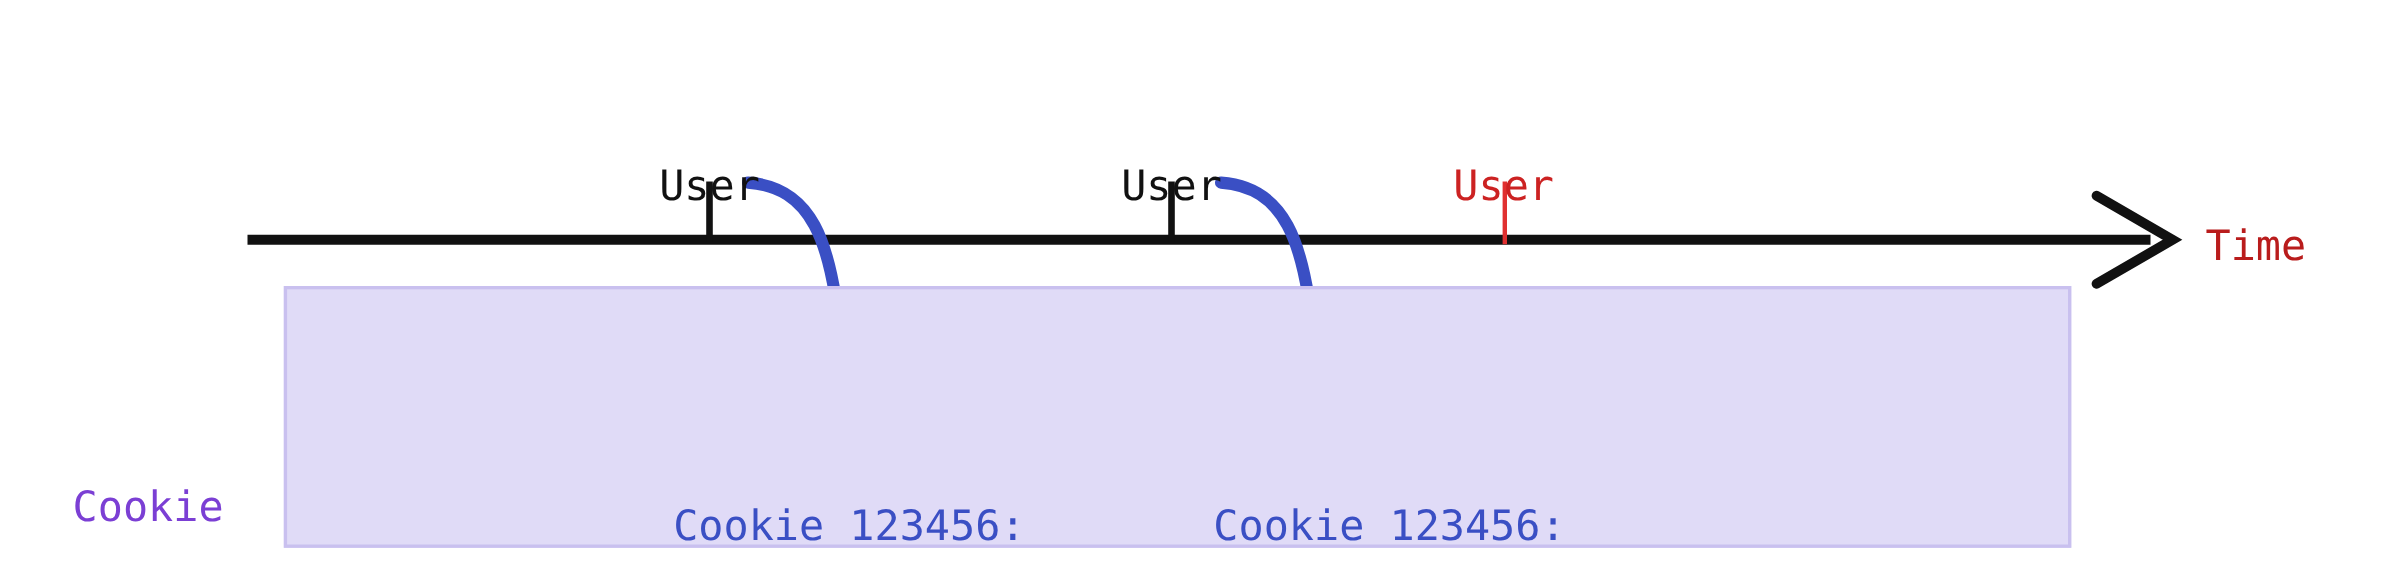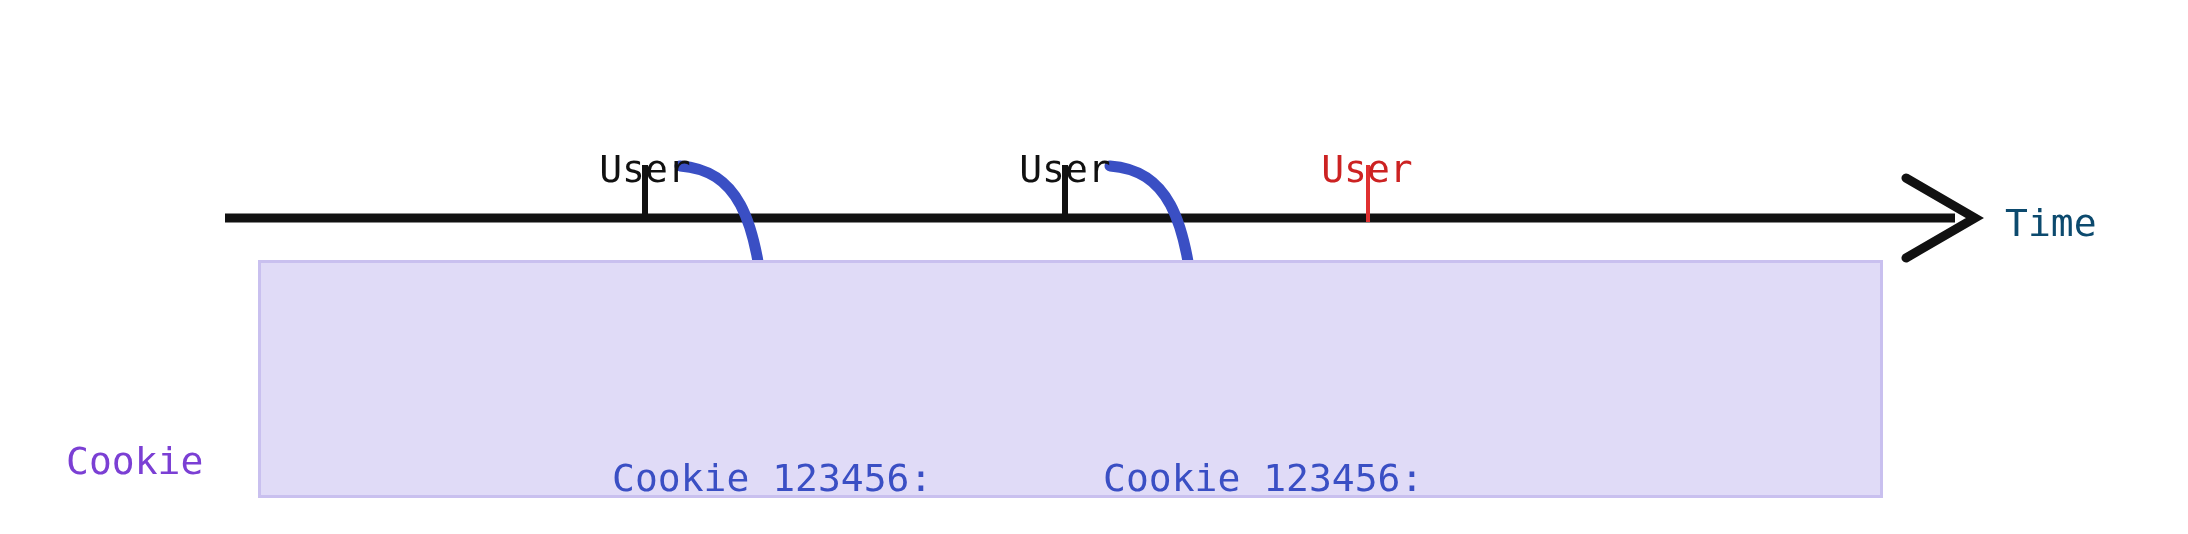--- a/index.html
+++ b/index.html
@@ -35,21 +35,21 @@
     font-size: 38px;
     font-weight: 400;
     text-align: center;
     color: #111111;
   }
   .event-label.red {
     color: #cc2222;
   }
   .axis-label {
     font-size: 38px;
-    color: #0c4a6e;
+    color: #b91c1c;
   }
   .server-label {
     font-size: 38px;
     color: #7b3fd4;
     text-align: left;
     line-height: 1.32;
   }
   .cookie-label {
     font-size: 38px;
     color: #3a4fc4;

